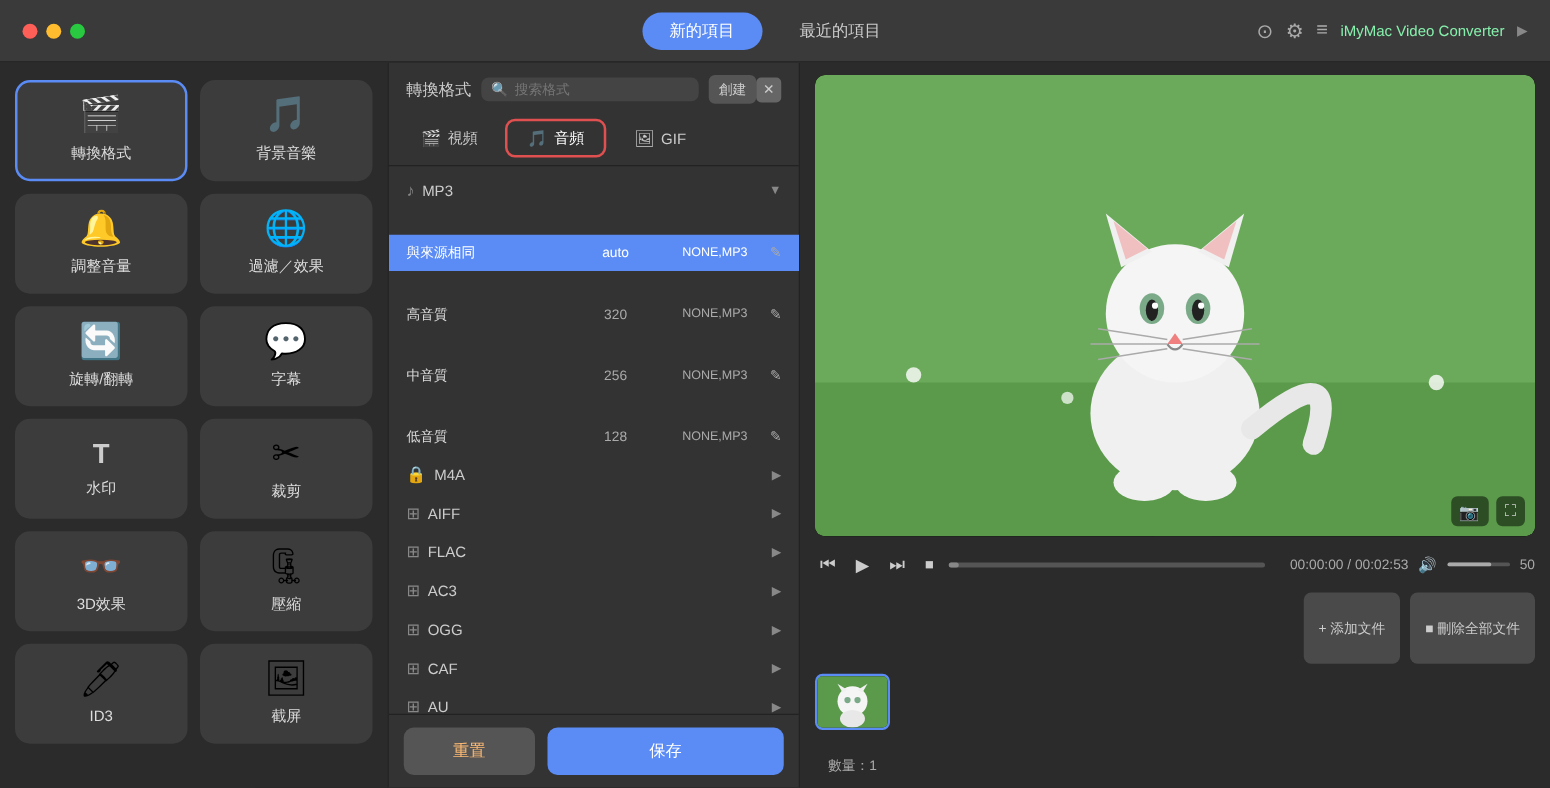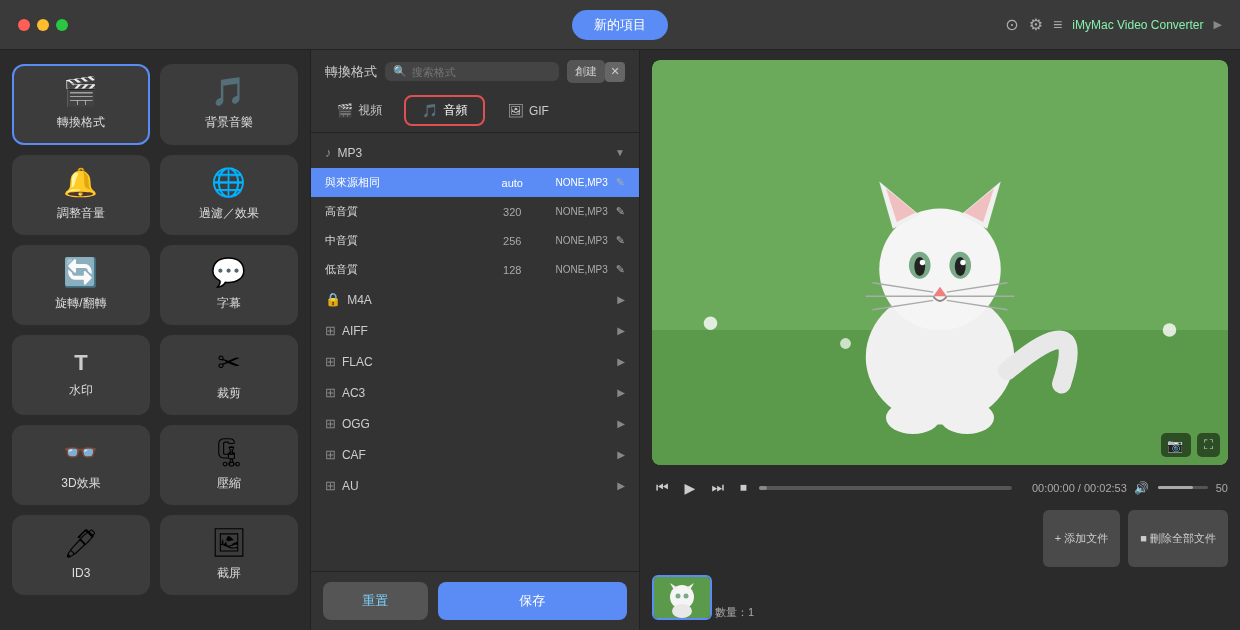--- a/index.html
+++ b/index.html
@@ -227,22 +227,23 @@
       font-size: 12px;
       font-weight: 500;
     }
     .group-icon { font-size: 13px; color: #888; }
     .chevron { color: #888; font-size: 10px; }
 
     .format-row {
       display: flex;
       align-items: center;
       padding: 7px 14px;
-      gap: 8px;
-      cursor: pointer;
+      gap: 18px;
+      cursor: pointer;
+      margin-top: 20px;
     }
     .format-row.selected {
       background: #5b8cf5;
     }
     .format-row .row-name {
       color: #ddd;
       font-size: 11px;
       flex: 1;
     }
     .format-row.selected .row-name { color: #fff; }
@@ -264,21 +265,21 @@
 
     .format-footer {
       display: flex;
       padding: 10px 12px;
       gap: 10px;
       border-top: 1px solid #222;
     }
     .reset-btn {
       flex: 1;
       background: #555;
-      color: #7dd3fc;
+      color: #fdba74;
       border: none;
       border-radius: 8px;
       padding: 10px;
       font-size: 13px;
       cursor: pointer;
     }
     .save-btn {
       flex: 2;
       background: #5b8cf5;
       color: #fff;
@@ -413,23 +414,23 @@
       cursor: pointer;
     }
 
     .file-thumbnails {
       display: flex;
       gap: 8px;
       align-items: flex-start;
     }
     .thumbnail-item {
       display: flex;
-      flex-direction: row;
-      align-items: flex-end;
-      gap: 3px;
+      flex-direction: column;
+      align-items: center;
+      gap: 21px;
     }
     .thumbnail-box {
       width: 60px;
       height: 45px;
       border-radius: 6px;
       border: 2px solid #5b8cf5;
       overflow: hidden;
       background: #000;
       display: flex;
       align-items: center;
@@ -453,20 +454,21 @@
 <body>
 
 <div class="titlebar">
   <div class="titlebar-dots">
     <div class="dot dot-red"></div>
     <div class="dot dot-yellow"></div>
     <div class="dot dot-green"></div>
   </div>
   <div class="titlebar-tabs">
     <button class="tab-btn active">新的項目</button>
+    <button class="tab-btn inactive">最近的項目</button>
   </div>
   <div class="titlebar-right">
     <span class="titlebar-icon">⊙</span>
     <span class="titlebar-icon">⚙</span>
     <span class="titlebar-icon">≡</span>
     <span style="color:#86efac;font-size:12px;">iMyMac Video Converter</span>
     <span style="color:#888;font-size:11px;">▶</span>
   </div>
 </div>
 

